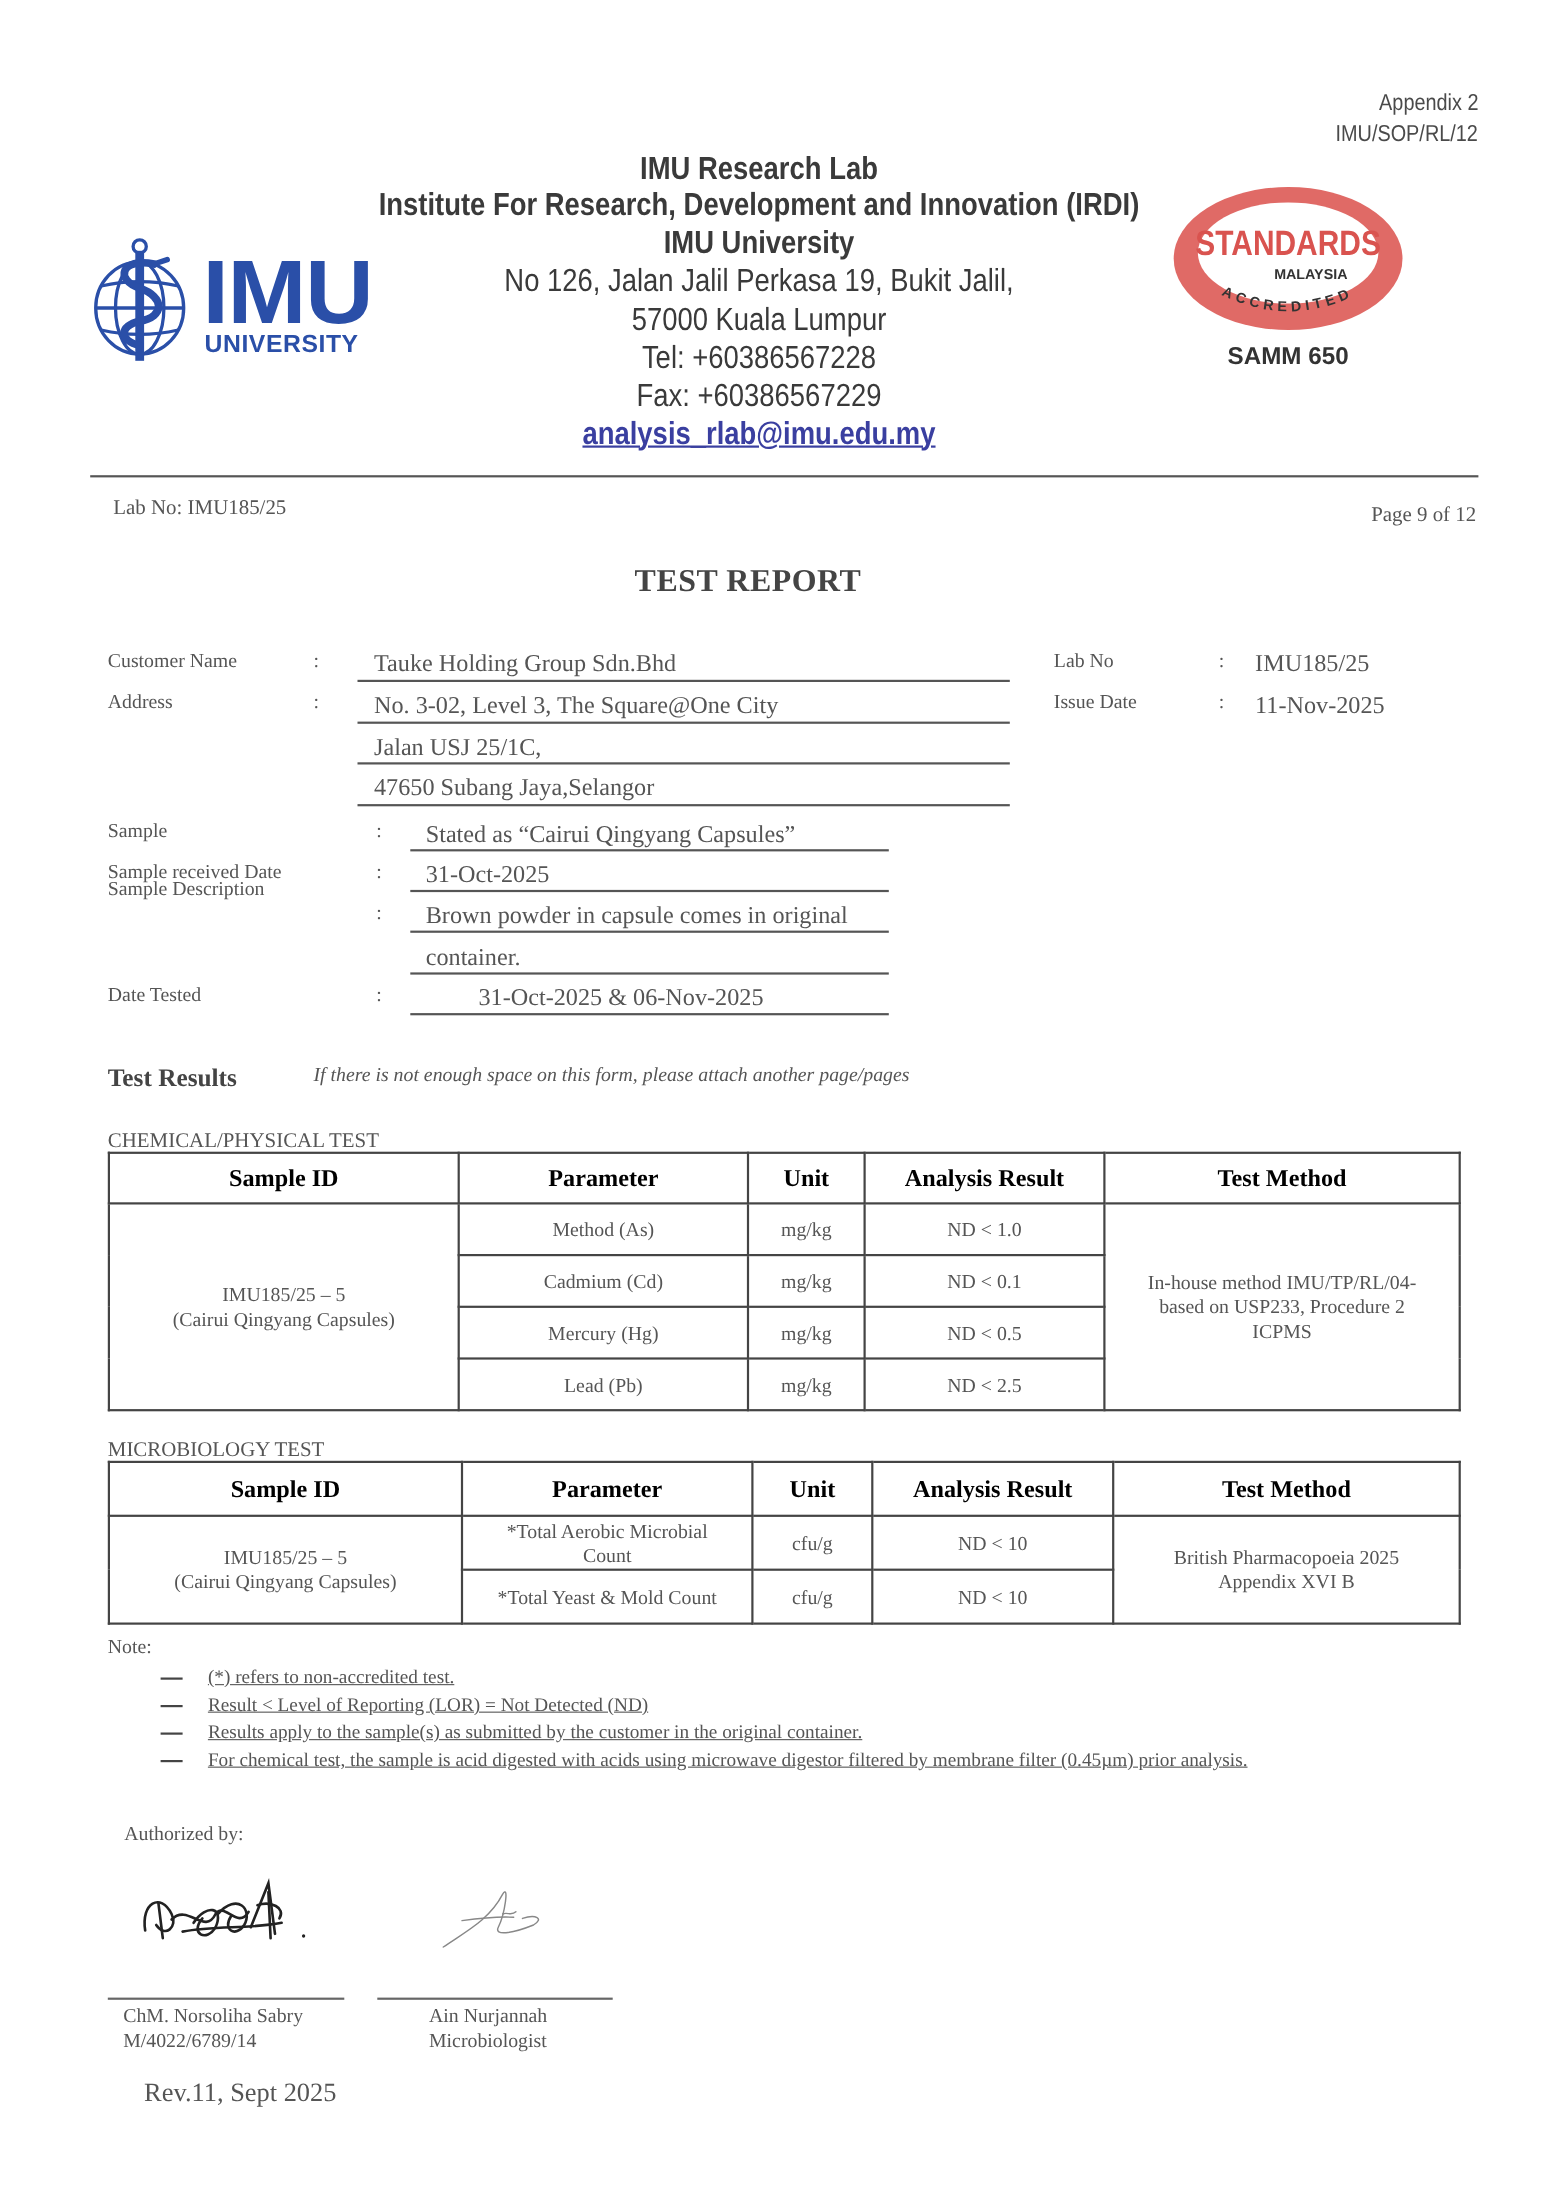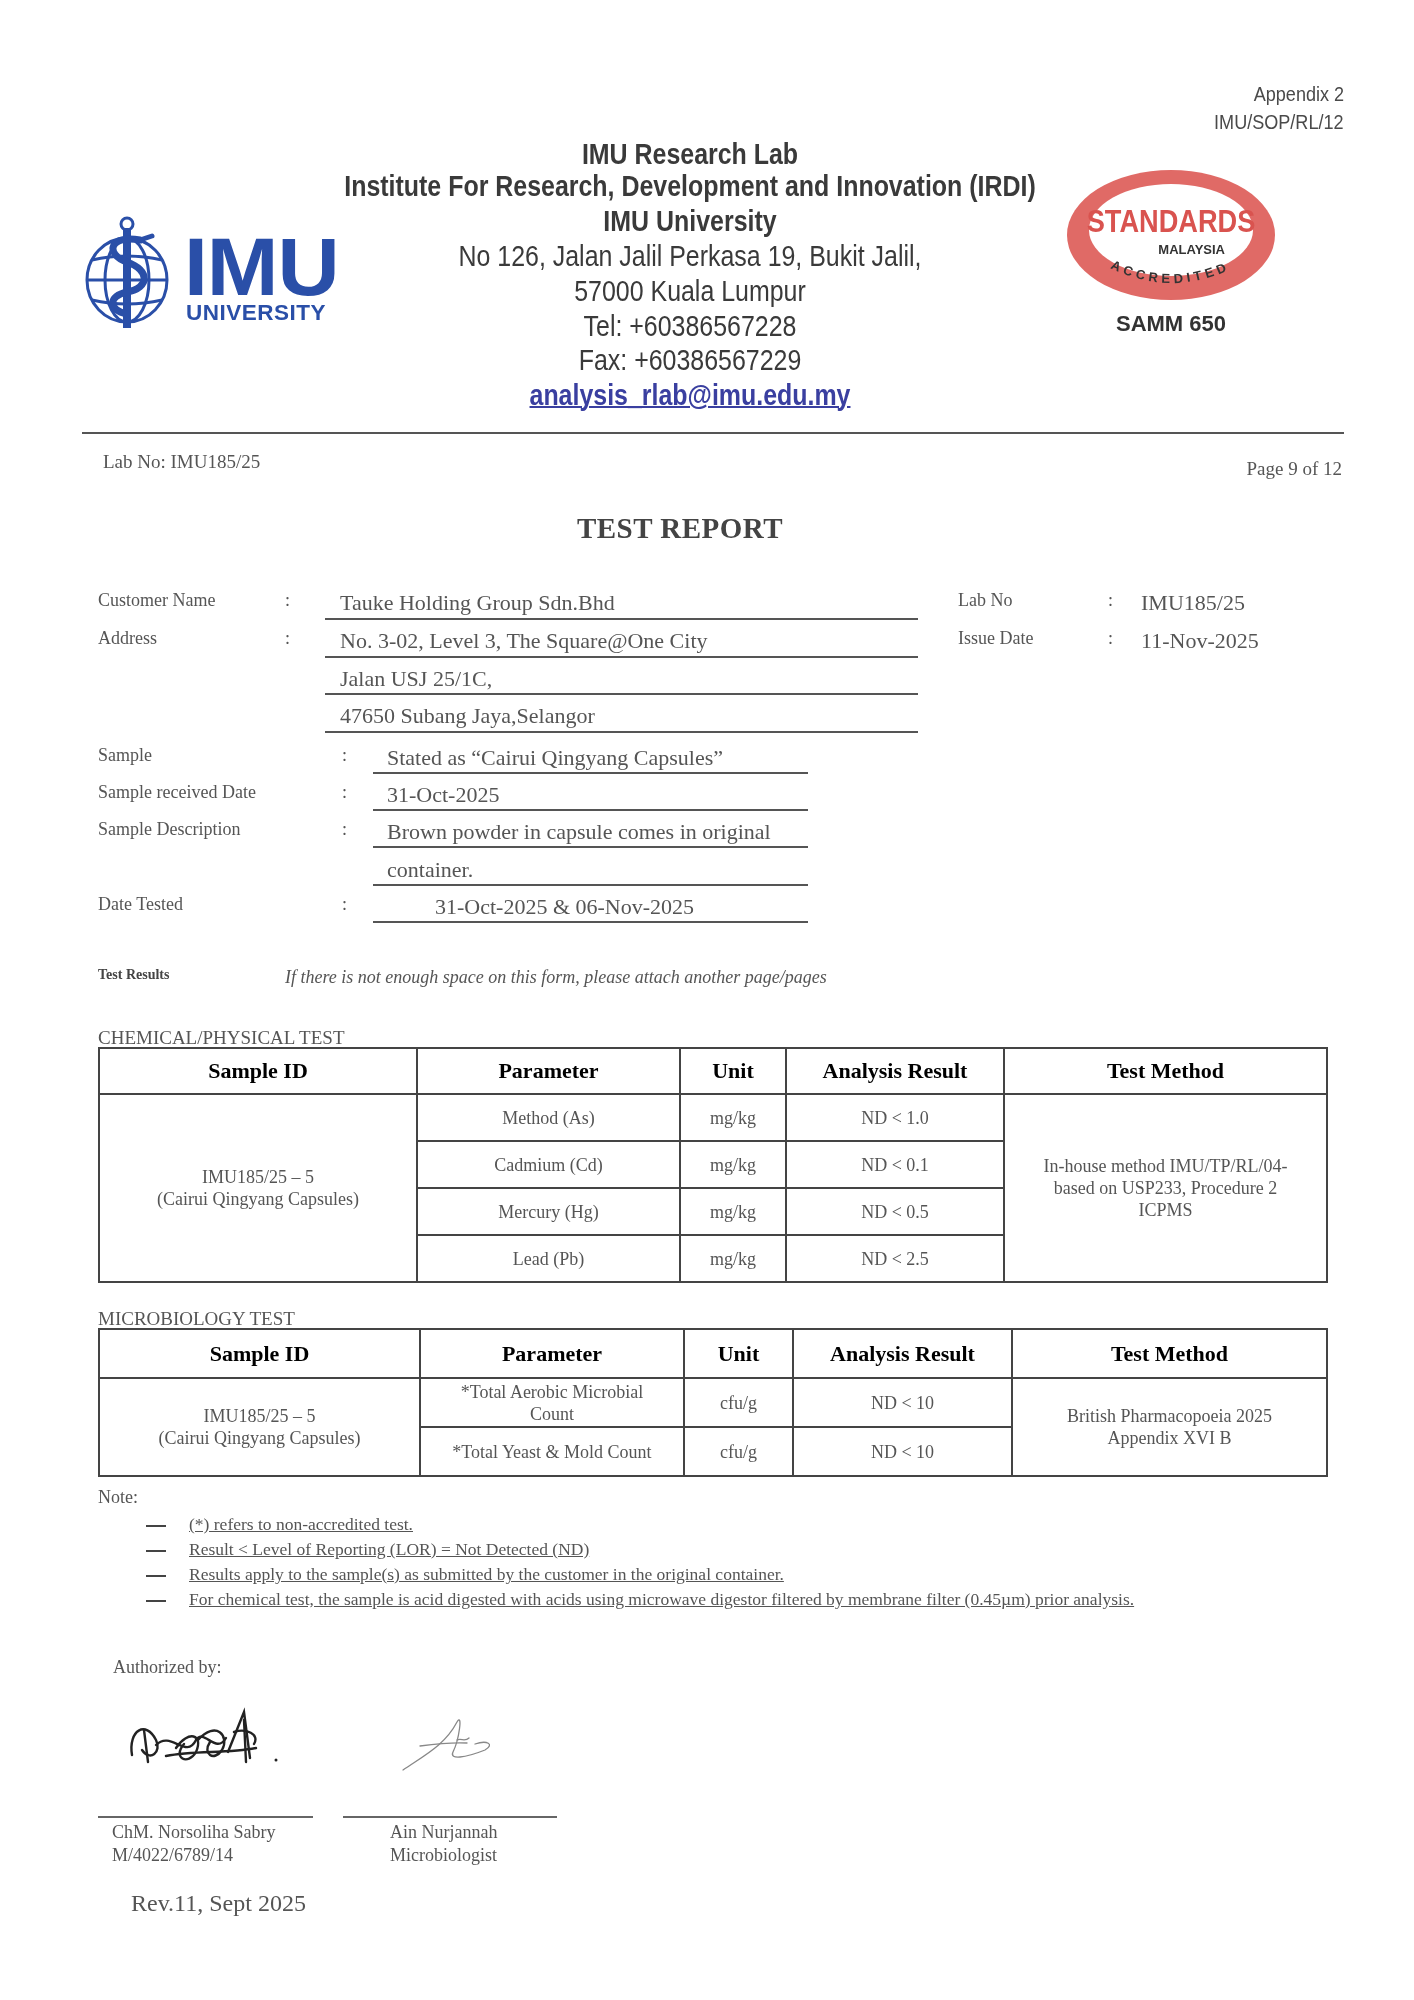--- a/index.html
+++ b/index.html
@@ -122,33 +122,33 @@
 <div class="abs serif lbl" style="left:98px;top:745px;">Sample</div>
 <div class="abs serif lbl" style="left:342px;top:745px;">:</div>
 <div class="abs serif val" style="left:387px;top:745px;">Stated as “Cairui Qingyang Capsules”</div>
 <div class="abs uline" style="left:373px;top:772px;width:435px;"></div>
 
 <div class="abs serif lbl" style="left:98px;top:782px;">Sample received Date</div>
 <div class="abs serif lbl" style="left:342px;top:782px;">:</div>
 <div class="abs serif val" style="left:387px;top:782px;">31-Oct-2025</div>
 <div class="abs uline" style="left:373px;top:809px;width:435px;"></div>
 
-<div class="abs serif lbl" style="left:98px;top:819px;">Sample Description</div>
+<div class="abs serif lbl" style="left:98px;top:798px;">Sample Description</div>
 <div class="abs serif lbl" style="left:342px;top:819px;">:</div>
 <div class="abs serif val" style="left:387px;top:819px;">Brown powder in capsule comes in original</div>
 <div class="abs uline" style="left:373px;top:846px;width:435px;"></div>
 <div class="abs serif val" style="left:387px;top:857px;">container.</div>
 <div class="abs uline" style="left:373px;top:884px;width:435px;"></div>
 
 <div class="abs serif lbl" style="left:98px;top:894px;">Date Tested</div>
 <div class="abs serif lbl" style="left:342px;top:894px;">:</div>
 <div class="abs serif val" style="left:387px;top:894px;margin-left:48px;">31-Oct-2025 &amp; 06-Nov-2025</div>
 <div class="abs uline" style="left:373px;top:921px;width:435px;"></div>
 
-<div class="abs serif" style="left:98px;top:967px;font-size:14px;font-weight:bold;color:#444;text-align:center;">Test Results</div>
+<div class="abs serif" style="left:98px;top:967px;font-size:23px;font-weight:bold;color:#444;text-align:center;">Test Results</div>
 <div class="abs serif" style="left:285px;top:967px;font-size:18px;font-style:italic;color:#555;">If there is not enough space on this form, please attach another page/pages</div>
 
 <div class="abs serif section-label" style="top:1027px;">CHEMICAL/PHYSICAL TEST</div>
 <table class="rt" style="left:98px;top:1047px;width:1228px;">
   <colgroup>
       <col style="width:318px">
       <col style="width:263px">
       <col style="width:106px">
       <col style="width:218px">
       <col style="width:323px">

